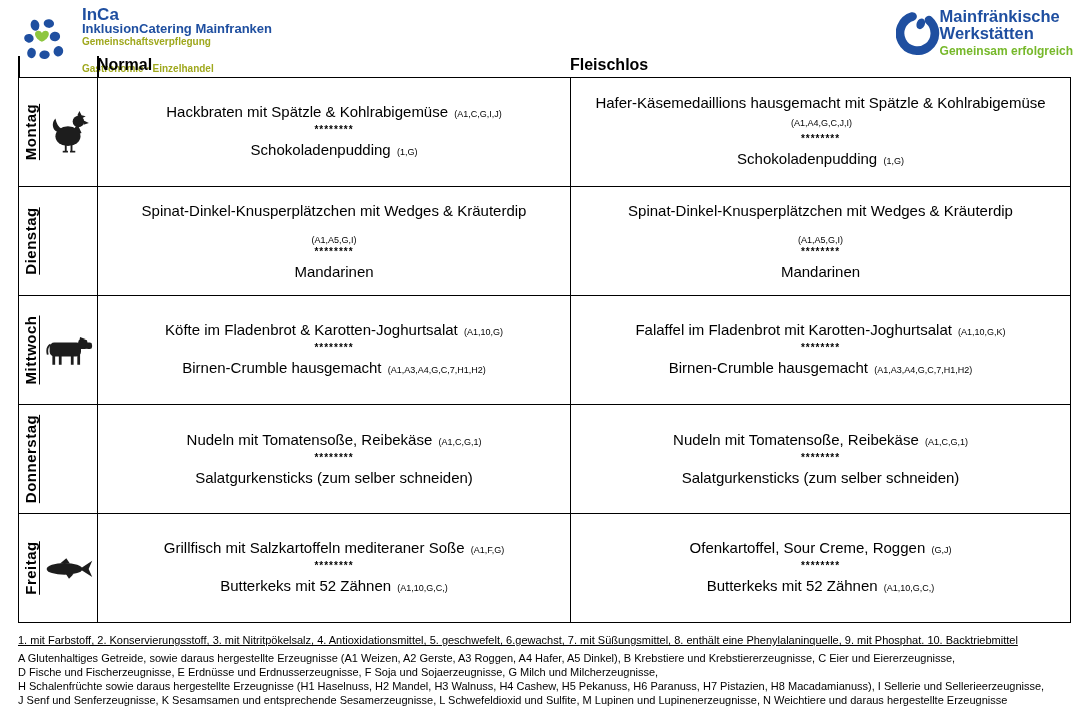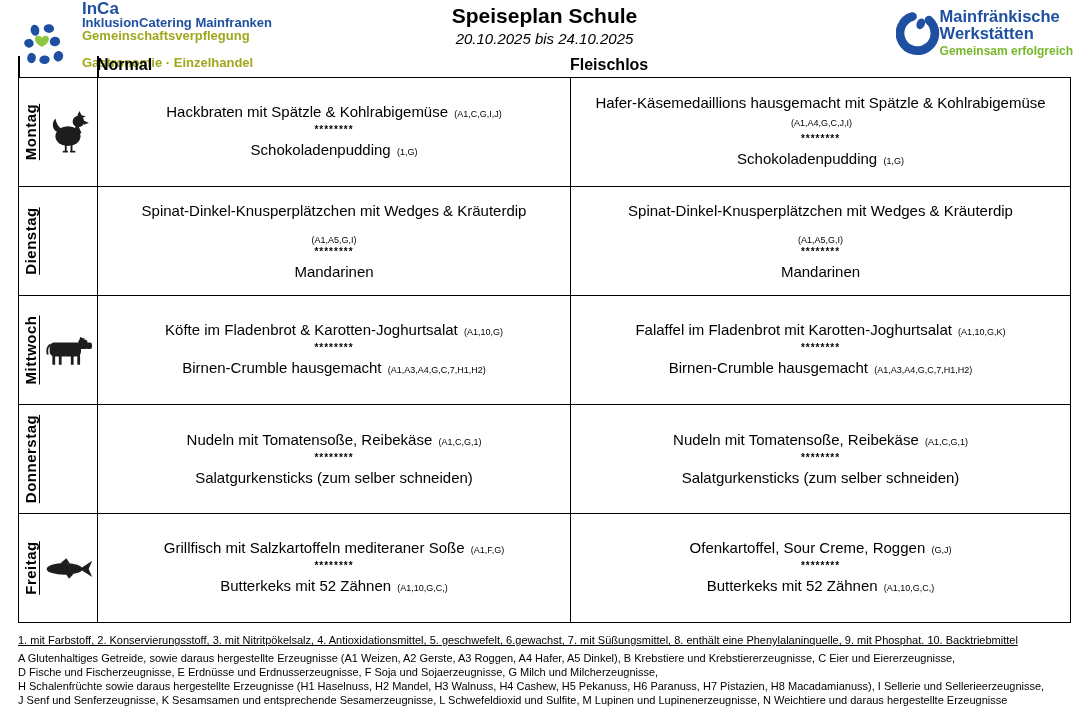--- a/index.html
+++ b/index.html
@@ -1,24 +1,24 @@
 <!DOCTYPE html>
 <html><head>
 <meta charset="utf-8">
 <style>
   * { margin:0; padding:0; box-sizing:border-box; }
   body { background:#ffffff; font-family:"Liberation Sans", sans-serif; color:#000; }
   .page { position:relative; width:1089px; height:714px; background:#fff; overflow:hidden; }
 
   
   .tophdr { position:relative; height:56px; }
-  .logo-left { position:absolute; left:22px; top:0; display:flex; gap:8px; align-items:flex-end; }
+  .logo-left { position:absolute; left:22px; top:6px; display:flex; gap:8px; align-items:center; }
   .inca-text .inca-name { font-size:17px; font-weight:bold; color:#1F4FA0; line-height:18px; }
   .inca-text .inca-sub  { font-size:13px; font-weight:bold; color:#1F4FA0; line-height:9px; }
-  .inca-text .inca-green{ font-size:13px; font-weight:bold; color:#9FA81D; line-height:10px; margin-top:4px; }
+  .inca-text .inca-green{ font-size:10px; font-weight:bold; color:#9FA81D; line-height:10px; margin-top:4px; }
   .title-block { position:absolute; left:0; right:0; top:4px; text-align:center; }
   .main-title { font-size:21px; font-weight:bold; }
   .date-range { font-size:15px; font-style:italic; margin-top:2px; }
   .logo-right { position:absolute; right:16px; top:8px; display:flex; align-items:center; }
   .mfw-text .mfw-name { font-size:16.5px; font-weight:bold; color:#1F4FA0; line-height:17px; }
   .mfw-text .mfw-tag  { font-size:12px; font-weight:bold; color:#76B82A; margin-top:2px; }
 
   
   .colhdr { position:relative; margin-left:18px; width:1052px; height:21px; }
   .colhdr .stub { position:absolute; top:0; bottom:0; width:1.5px; background:#000; }
@@ -72,24 +72,20 @@
         </svg>
       </span>
       <span class="inca-text">
         <div class="inca-name">InCa</div>
         <div class="inca-sub">InklusionCatering Mainfranken</div>
         <div class="inca-green">Gemeinschaftsverpflegung</div>
         <div class="inca-green" style="margin-top:17px;">Gastronomie · Einzelhandel</div>
       </span>
     </div>
 
-    <div class="title-block">
-      <div class="main-title">Speiseplan Schule</div>
-      <div class="date-range">20.10.2025 bis 24.10.2025</div>
-    </div>
 
     <div class="logo-right">
       <span>
         <svg width="44" height="44" viewBox="0 0 48 48">
           <path d="M18,6 A19,19 0 1,0 36,10" stroke="#1F4FA0" stroke-width="9.5" fill="none" stroke-linecap="round"></path>
           <ellipse cx="27" cy="14" rx="4.5" ry="6" fill="#1F4FA0" transform="rotate(24 27 14)"></ellipse>
         </svg>
       </span>
       <span class="mfw-text">
         <div class="mfw-name">Mainfränkische</div>

